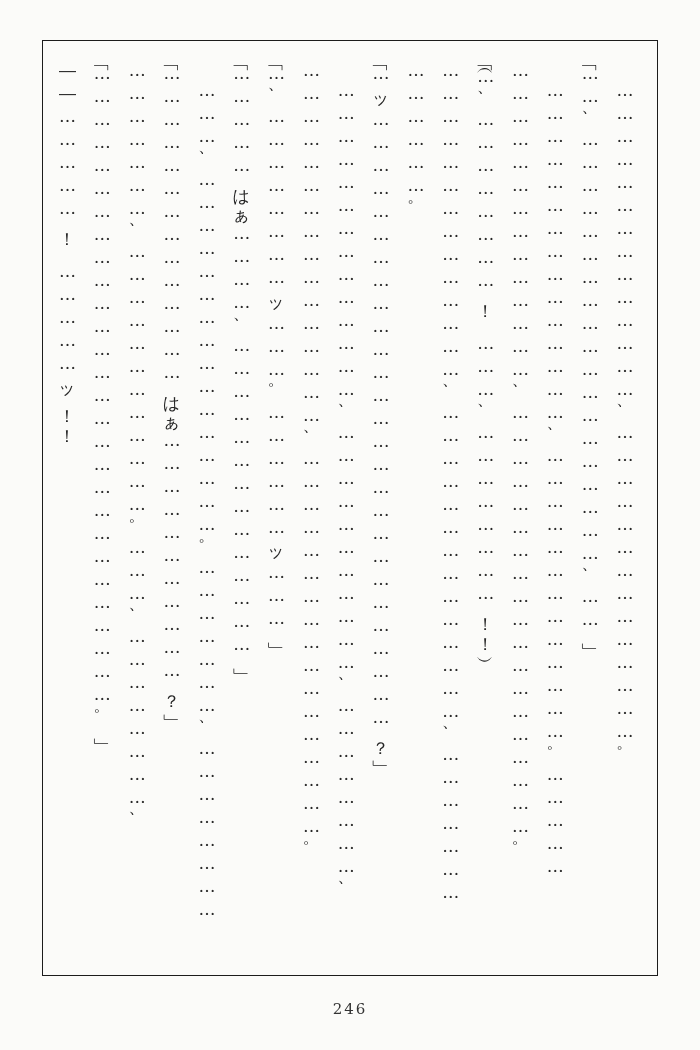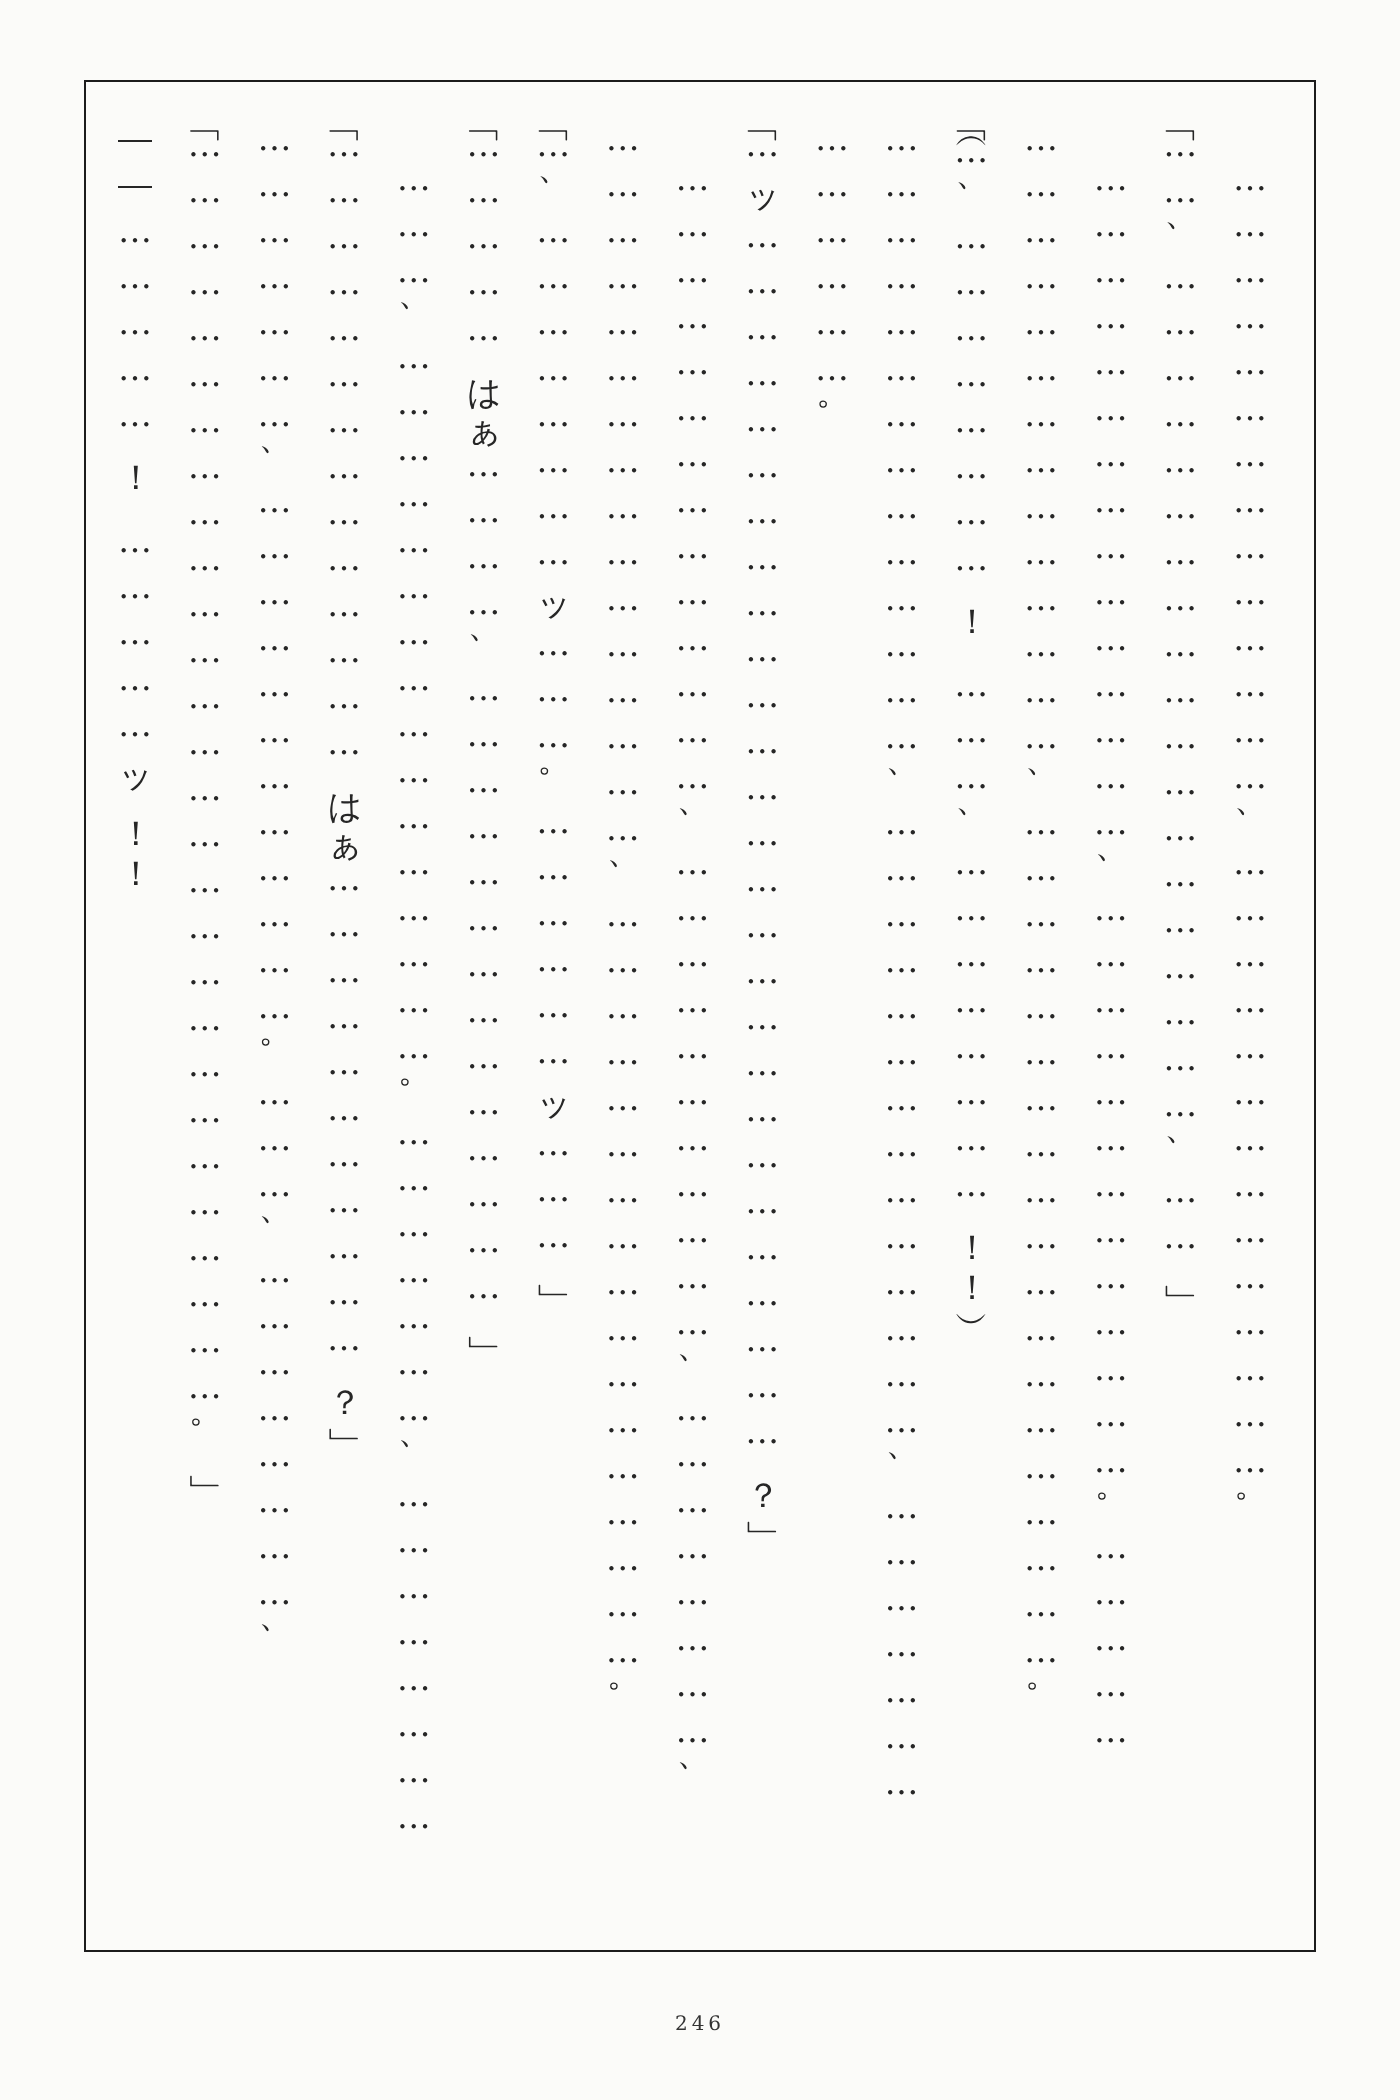--- a/index.html
+++ b/index.html
@@ -43,21 +43,21 @@
   .text-line {
     margin: 0;
     white-space: pre;
   }
   .page-number {
     position: absolute;
     left: 0;
     right: 0;
     bottom: 32px;
     text-align: center;
-    font-size: 10px;
+    font-size: 15px;
     letter-spacing: 2px;
     color: #333;
   }
 </style>
 </head>
 <body>
 
 <div class="page">
 
   <div class="frame"></div>

